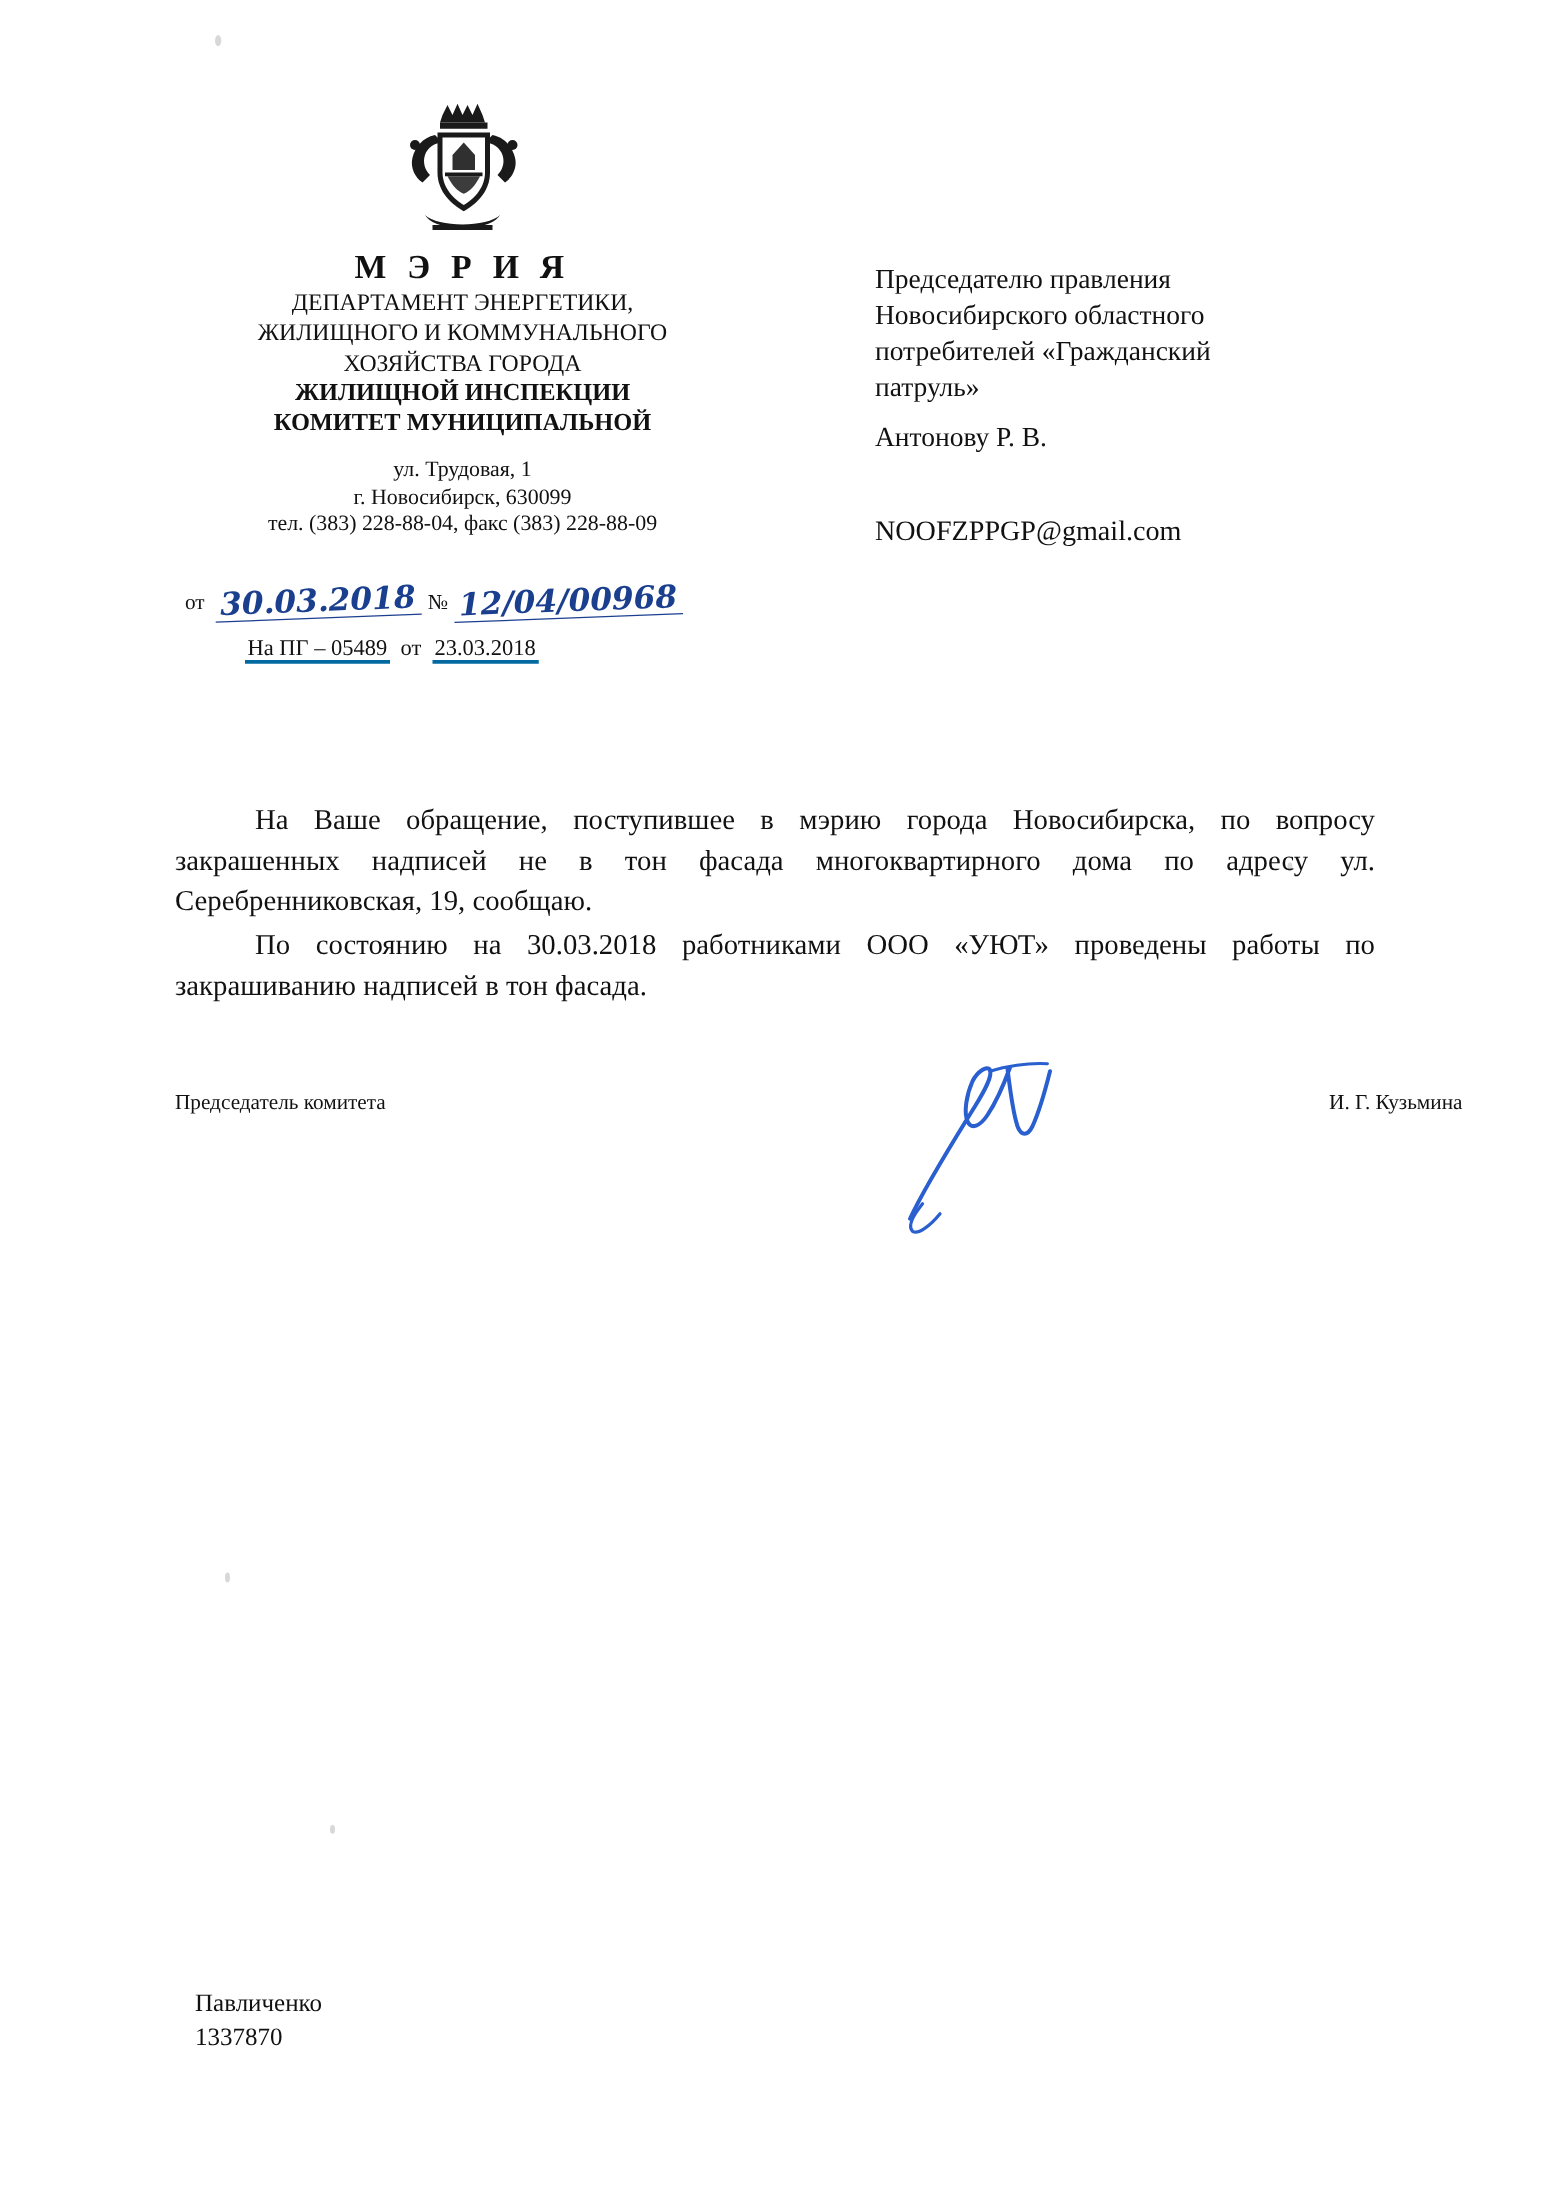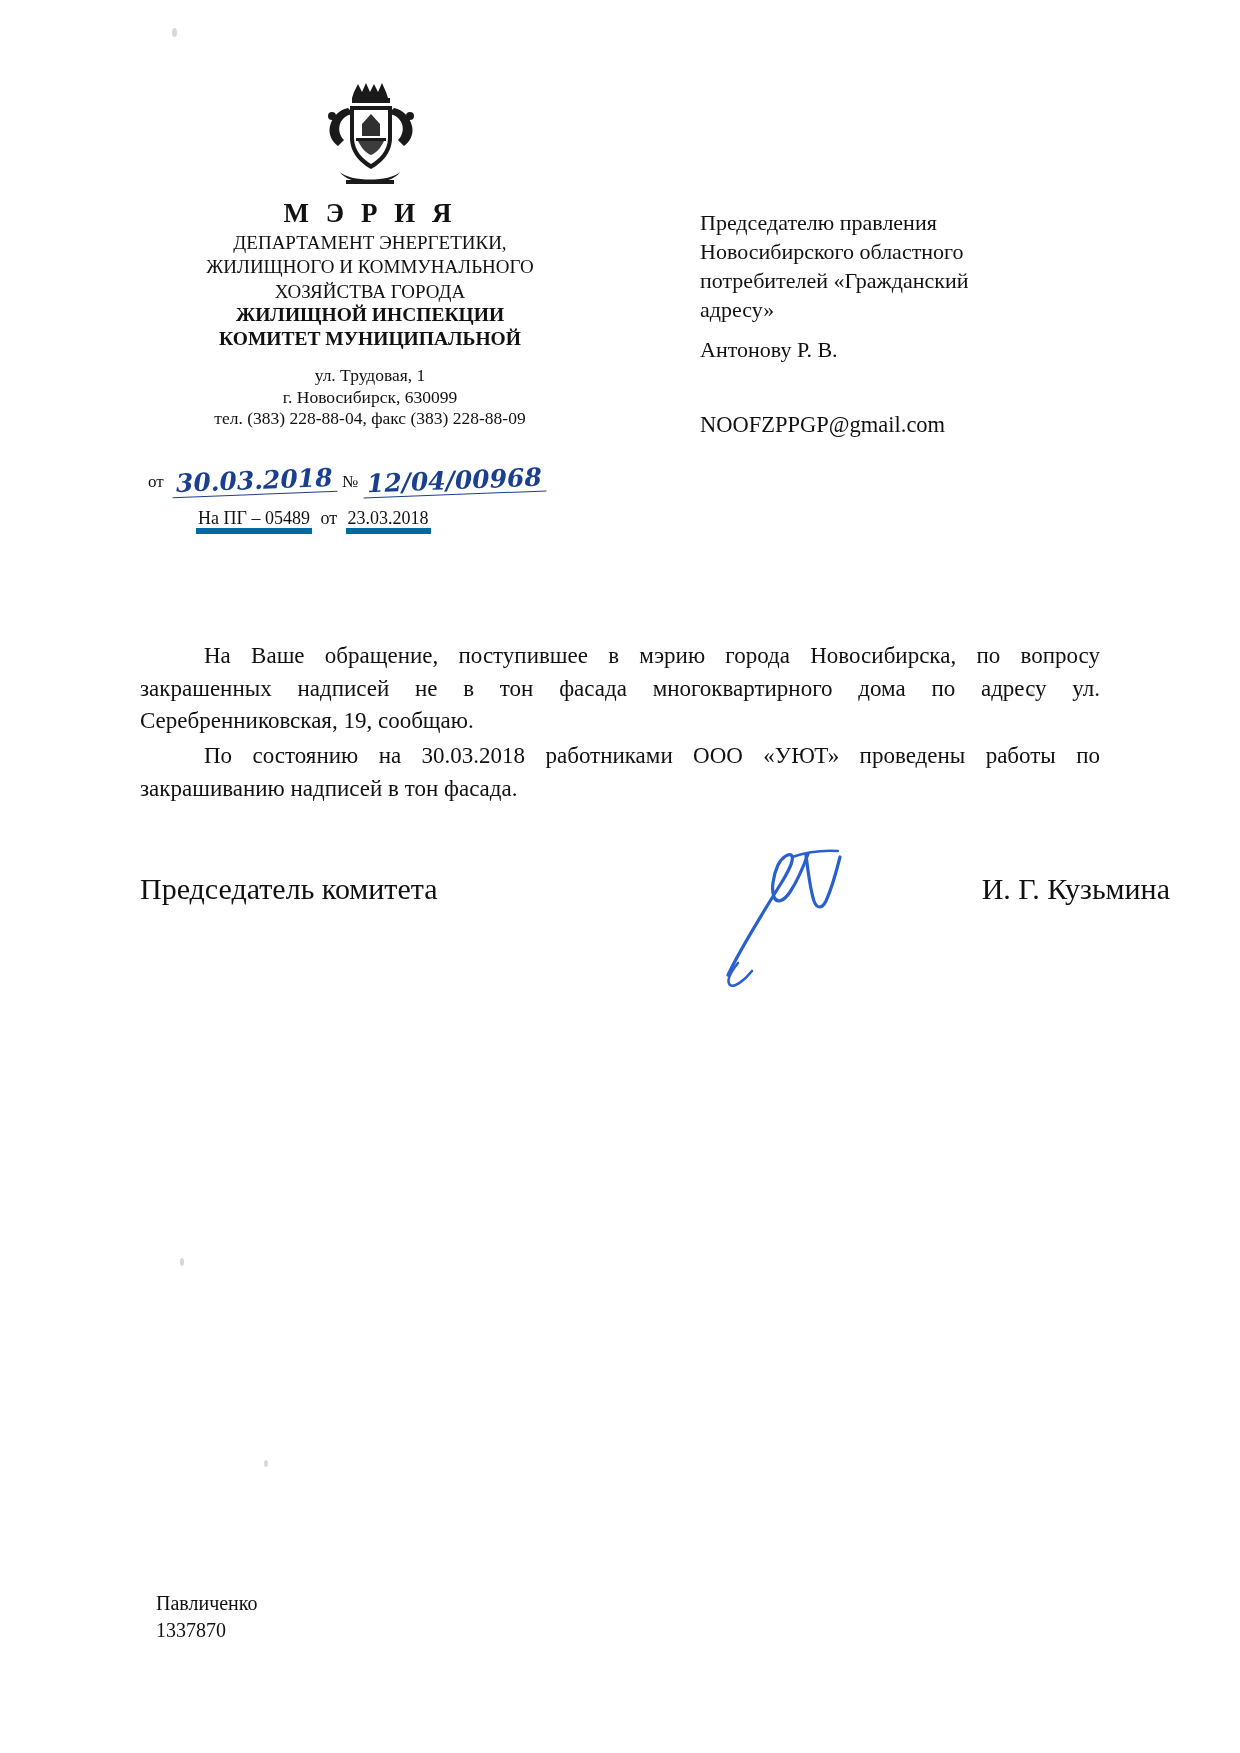--- a/index.html
+++ b/index.html
@@ -91,21 +91,21 @@
     padding: 0 4px 1px 4px;
   }
   .refline .no { padding: 0 4px 3px 6px; }
 
   .refline2 {
     position: absolute;
     left: 196px;
     top: 508px;
     font-size: 18px;
   }
-  .refline2 .u { border-bottom: 6px solid #0369a1; padding: 0 2px; }
+  .refline2 .u { border-bottom: 3px solid #0369a1; padding: 0 2px; }
 
   
   .addressee {
     position: absolute;
     left: 700px;
     top: 208px;
     width: 470px;
     font-size: 22px;
     line-height: 1.32;
   }
@@ -126,21 +126,21 @@
     margin: 0 0 2px 0;
     text-indent: 64px;
   }
 
   
   .sign-row {
     position: absolute;
     left: 140px;
     top: 872px;
     width: 1030px;
-    font-size: 30px;
+    font-size: 17px;
     display: flex;
     justify-content: space-between;
     align-items: flex-start;
   }
   .signature-svg {
     position: absolute;
     left: 718px;
     top: 845px;
     width: 180px;
     height: 145px;
@@ -221,21 +221,21 @@
   <div class="refline2">
     <span class="u">На ПГ – 05489</span>
     <span style="padding:0 4px;">от</span>
     <span class="u">23.03.2018</span>
   </div>
 
   <div class="addressee">
     <div>Председателю правления</div>
     <div>Новосибирского  областного</div>
     <div>потребителей «Гражданский</div>
-    <div>адресу»</div>
+    <div>патруль»</div>
     <div class="name">Антонову Р. В.</div>
     <div class="email">NOOFZPPGP@gmail.com</div>
   </div>
 
   <div class="body-text">
     <p>На Ваше обращение, поступившее в мэрию города Новосибирска, по вопросу закрашенных надписей не в тон  фасада многоквартирного дома по адресу  ул. Серебренниковская, 19, сообщаю.</p>
     <p>По состоянию на 30.03.2018 работниками ООО «УЮТ» проведены работы по закрашиванию надписей в тон фасада.</p>
   </div>
 
   <div class="sign-row">

